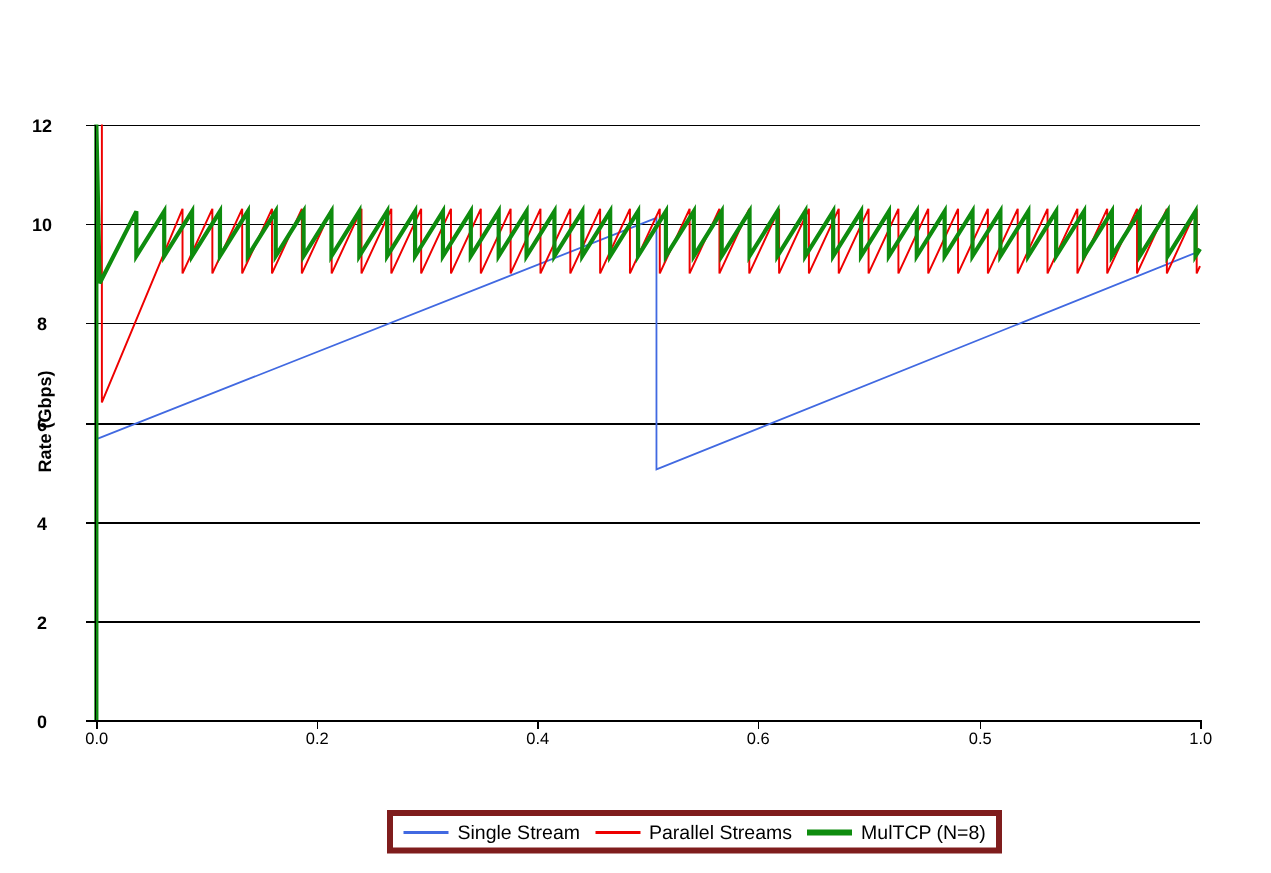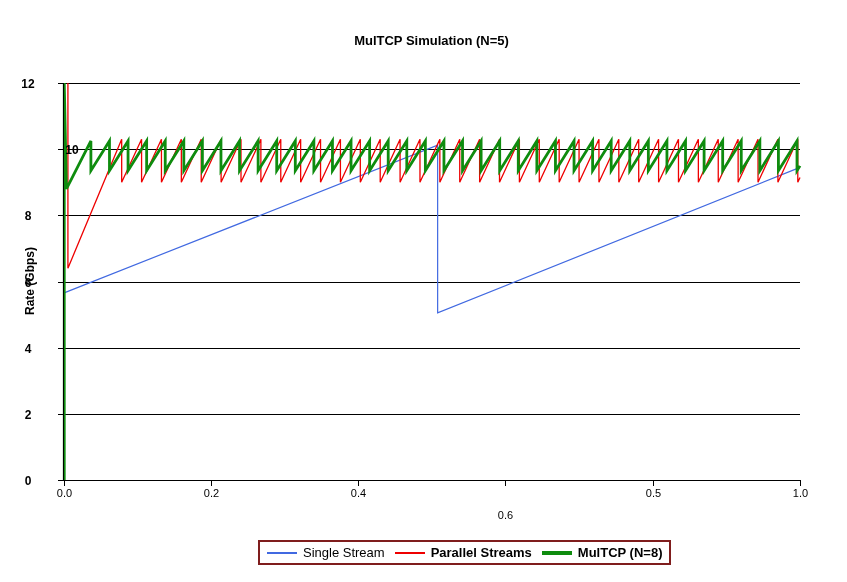--- a/index.html
+++ b/index.html
@@ -27,34 +27,33 @@
   .ytick-label{
     position:absolute;left:0;width:56px;text-align:center;
     font-size:12px;font-weight:bold;color:#000;line-height:14px;
   }
   .xtick-label{
     position:absolute;width:60px;text-align:center;top:486px;
     font-size:11px;font-weight:normal;color:#000;line-height:14px;
   }
   .legend{
     position:absolute;left:258px;top:540px;height:21px;
-    border:2px solid #7f1d1d;background:#fff;
+    border:4px solid #7f1d1d;background:#fff;
     display:flex;align-items:center;padding:0 7px;
     font-size:13px;color:#000;white-space:nowrap;
   }
   .legend-item{display:flex;align-items:center;}
-  .legend-item + .legend-item{margin-left:10px;font-weight:bold;}
+  .legend-item + .legend-item{margin-left:10px;}
   .legend-line{display:inline-block;width:30px;margin-right:6px;}
 </style>
 </head>
 <body>
 
 <div id="figure">
 
-  <div class="chart-title">MulTCP Simulation (N=5)</div>
 
   <svg id="plot-svg" width="847" height="582">
     <g id="grid-layer">
         <line x1="63.5" x2="800" y1="414.5" y2="414.5" stroke="#000000" stroke-width="1" shape-rendering="crispEdges"></line>
         <line x1="63.5" x2="800" y1="348.5" y2="348.5" stroke="#000000" stroke-width="1" shape-rendering="crispEdges"></line>
         <line x1="63.5" x2="800" y1="282.5" y2="282.5" stroke="#000000" stroke-width="1" shape-rendering="crispEdges"></line>
         <line x1="63.5" x2="800" y1="215.5" y2="215.5" stroke="#000000" stroke-width="1" shape-rendering="crispEdges"></line>
         <line x1="63.5" x2="800" y1="149.5" y2="149.5" stroke="#000000" stroke-width="1" shape-rendering="crispEdges"></line>
         <line x1="63.5" x2="800" y1="83.5" y2="83.5" stroke="#000000" stroke-width="1" shape-rendering="crispEdges"></line>
       </g>
@@ -81,28 +80,28 @@
         <line x1="800.5" x2="800.5" y1="480" y2="486" stroke="#000000" stroke-width="1" shape-rendering="crispEdges"></line>
       </g>
   </svg>
 
   <div id="ytick-labels">
       <div class="ytick-label" style="top: 473.5px;">0</div>
       <div class="ytick-label" style="top: 407.5px;">2</div>
       <div class="ytick-label" style="top: 341.5px;">4</div>
       <div class="ytick-label" style="top: 275.5px;">6</div>
       <div class="ytick-label" style="top: 208.5px;">8</div>
-      <div class="ytick-label" style="top: 142.5px; padding-left: 44px;">10</div>
+      <div class="ytick-label" style="top: 142.5px;">10</div>
       <div class="ytick-label" style="top: 76.5px;">12</div>
     </div>
   <div id="xtick-labels">
       <div class="xtick-label" style="left: 34.5px;">0.0</div>
       <div class="xtick-label" style="left: 181.5px;">0.2</div>
       <div class="xtick-label" style="left: 328.5px;">0.4</div>
-      <div class="xtick-label" style="left: 475.5px; margin-top: 22px;">0.6</div>
+      <div class="xtick-label" style="left: 475.5px;">0.6</div>
       <div class="xtick-label" style="left: 623.5px;">0.5</div>
       <div class="xtick-label" style="left: 770.5px;">1.0</div>
     </div>
 
   <div class="y-axis-title">Rate (Gbps)</div>
 
   <div class="legend">
     <span class="legend-item">
       <span class="legend-line" id="legend-line-0" style="background: rgb(65, 105, 225); height: 2px;"></span>
       <span>Single Stream</span>

